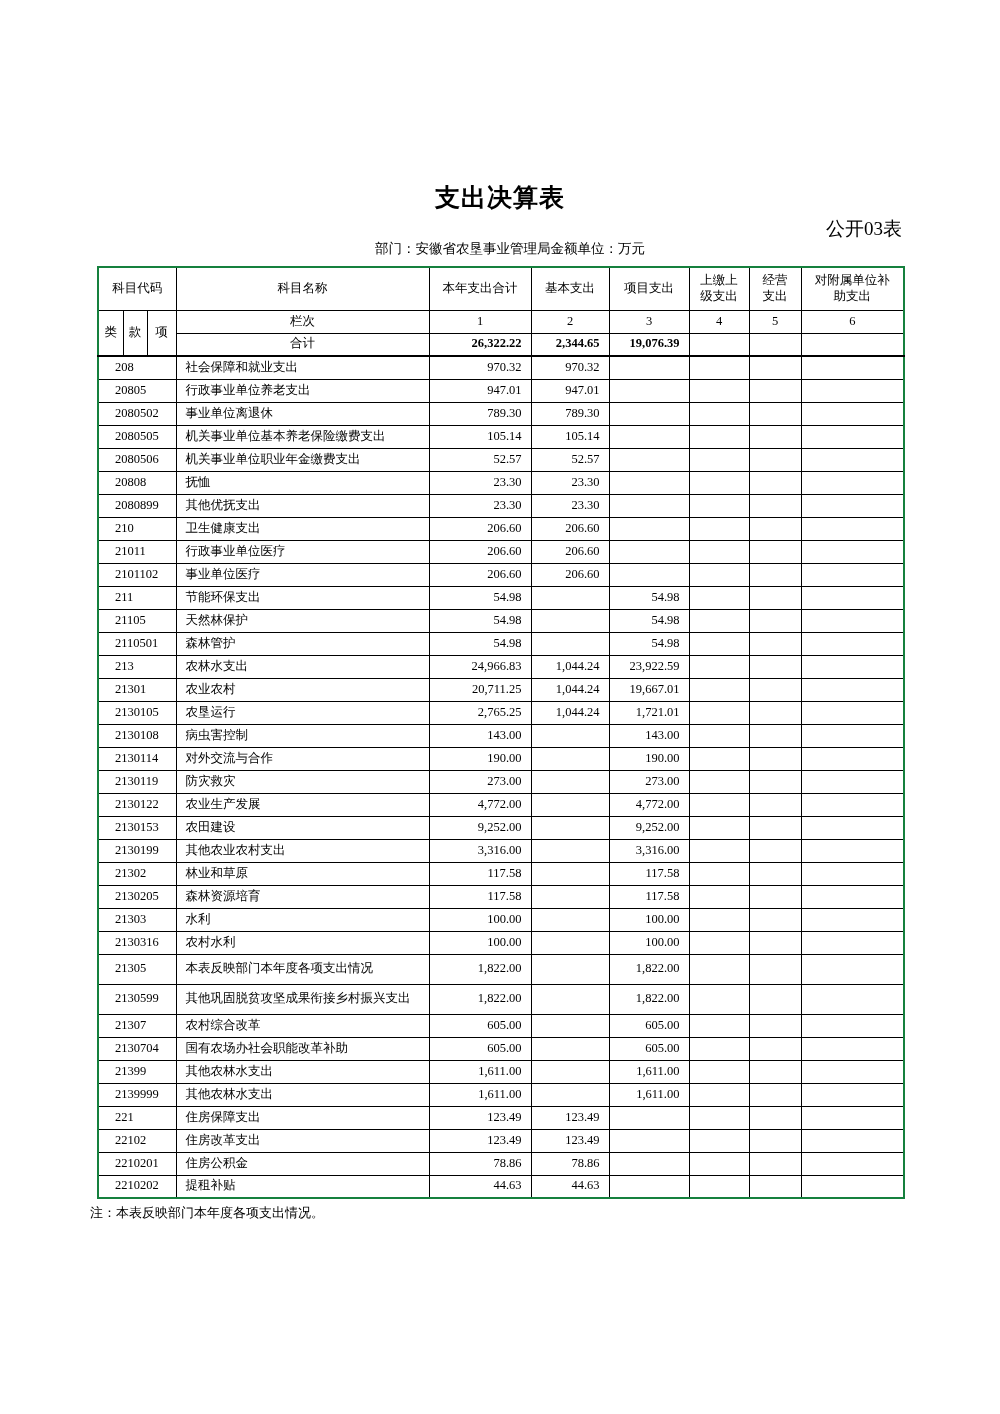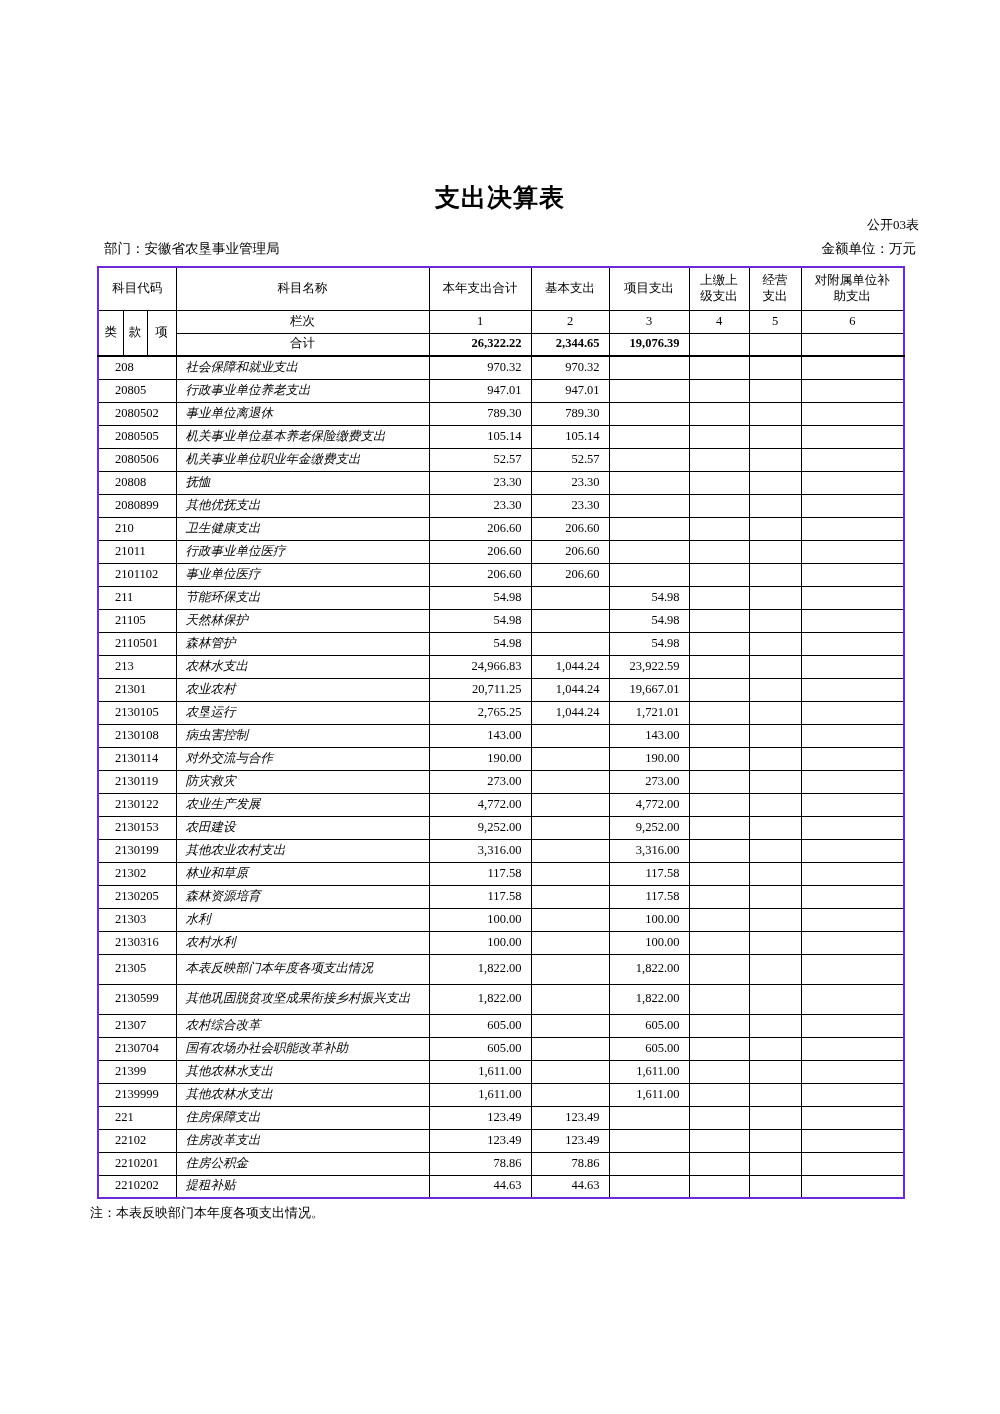--- a/index.html
+++ b/index.html
@@ -21,61 +21,61 @@
     margin: 0;
     text-align: center;
     font-family: "Liberation Sans", "DejaVu Sans", sans-serif;
     font-size: 25px;
     font-weight: 700;
     letter-spacing: 1px;
   }
   .public-tag {
     position: absolute;
     top: 216px;
-    right: 81px;
-    font-size: 13px;
+    right: 98px;
+    font-size: 19px;
   }
   .meta-row {
     position: absolute;
     top: 240px;
     left: 104px;
     width: 812px;
     display: flex;
-    justify-content: space-between;
+    justify-content: center;
     font-size: 13.5px;
   }
   .table-wrap {
     position: absolute;
     top: 266px;
     left: 97px;
   }
   table {
     border-collapse: collapse;
     table-layout: fixed;
     width: 806px;
-    border: 2px solid #6d28d9;
+    border: 2px solid #15803d;
   }
   th, td {
     border: 1px solid #000;
     padding: 0 2px;
     font-size: 12.5px;
     font-weight: 400;
     color: #000;
     vertical-align: middle;
     overflow: hidden;
     line-height: 1.25;
   }
   thead th { text-align: center; white-space: pre-line; }
   tr.hdr-main { height: 43px; }
   tr.hdr-sub  { height: 23px; }
   .hdr-bottom { border-bottom: 2px solid #000; }
   tbody td { height: 23px; }
   tbody tr.tall td { height: 30px; }
   td.code { text-align: left; padding-left: 16px; }
-  td.name { text-align: left; padding-left: 9px; font-style: italic; }
+  td.name { text-align: left; padding-left: 9px; }
   td.num  { text-align: right; padding-right: 9px; }
   td.center { text-align: center; }
   .total-num { font-weight: 700; }
   .note {
     position: absolute;
     top: 1204px;
     left: 90px;
     font-size: 13px;
   }
   .page-num {

